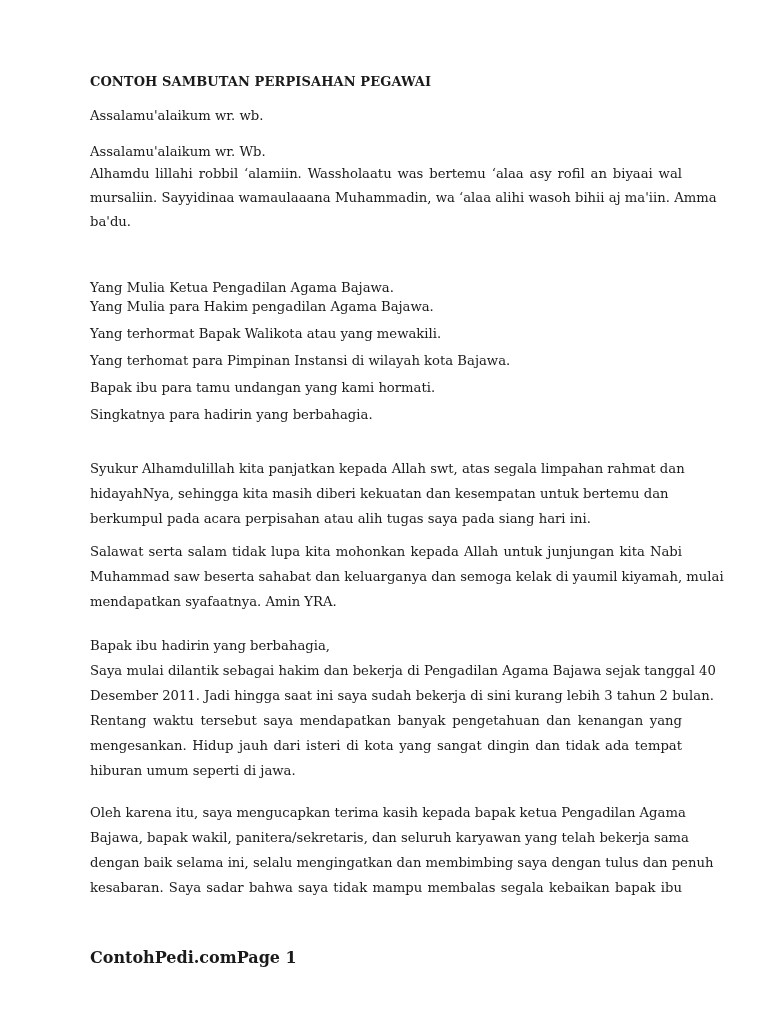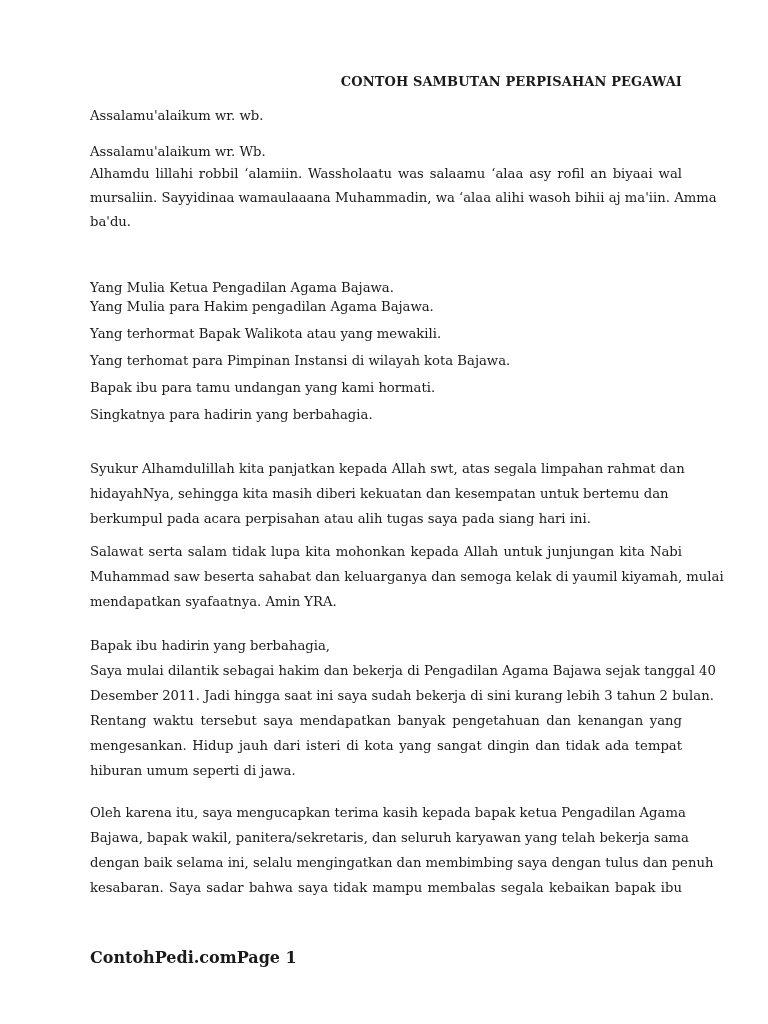--- a/index.html
+++ b/index.html
@@ -1,34 +1,34 @@
 <!DOCTYPE html>
 <html><head>
 <meta charset="utf-8">
 <style>
   html, body { margin: 0; padding: 0; background: #ffffff; }
   body { width: 768px; height: 1024px; position: relative; overflow: hidden; color: #1a1a1a;
          font-family: "DejaVu Serif", "Liberation Serif", serif; }
   .page { position: absolute; left: 90px; top: 0; width: 592px; }
-  .title { position: absolute; top: 74px; left: 0; width: 592px; text-align: right;
+  .title { position: absolute; top: 74px; left: 0; width: 592px; text-align: left;
            font-weight: bold; font-size: 13px; letter-spacing: 0.1px; }
   .line { position: absolute; left: 0; font-size: 13.2px; white-space: nowrap; }
   .just { width: 592px; text-align: justify; text-align-last: justify; }
   .it { }
   .footer { position: absolute; top: 948px; left: 0; font-weight: bold; font-size: 16px; }
 </style>
 </head>
 <body>
 
 <div class="page">
   <div class="title">CONTOH SAMBUTAN PERPISAHAN PEGAWAI</div>
 
   <div class="line it" style="top:108px">Assalamu'alaikum wr. wb.</div>
   <div class="line it" style="top:144px">Assalamu'alaikum  wr. Wb.</div>
-  <div class="line it just" style="top:166px">Alhamdu lillahi robbil ‘alamiin. Wassholaatu was salaamu ‘alaa asy rofil an biyaai wal</div>
+  <div class="line it just" style="top:166px">Alhamdu lillahi robbil ‘alamiin. Wassholaatu was bertemu ‘alaa asy rofil an biyaai wal</div>
   <div class="line it just" style="top:190px">mursaliin. Sayyidinaa wamaulaaana Muhammadin, wa ‘alaa alihi wasoh bihii aj ma'iin. Amma</div>
   <div class="line it" style="top:214px">ba'du.</div>
 
   <div class="line" style="top:280px">Yang Mulia Ketua Pengadilan Agama Bajawa.</div>
   <div class="line" style="top:299px">Yang Mulia para Hakim pengadilan Agama Bajawa.</div>
   <div class="line" style="top:326px">Yang terhormat Bapak Walikota atau yang mewakili.</div>
   <div class="line" style="top:353px">Yang terhomat para Pimpinan Instansi di wilayah kota Bajawa.</div>
   <div class="line" style="top:380px">Bapak ibu para tamu undangan yang kami hormati.</div>
   <div class="line" style="top:407px">Singkatnya para hadirin yang berbahagia.</div>
 

